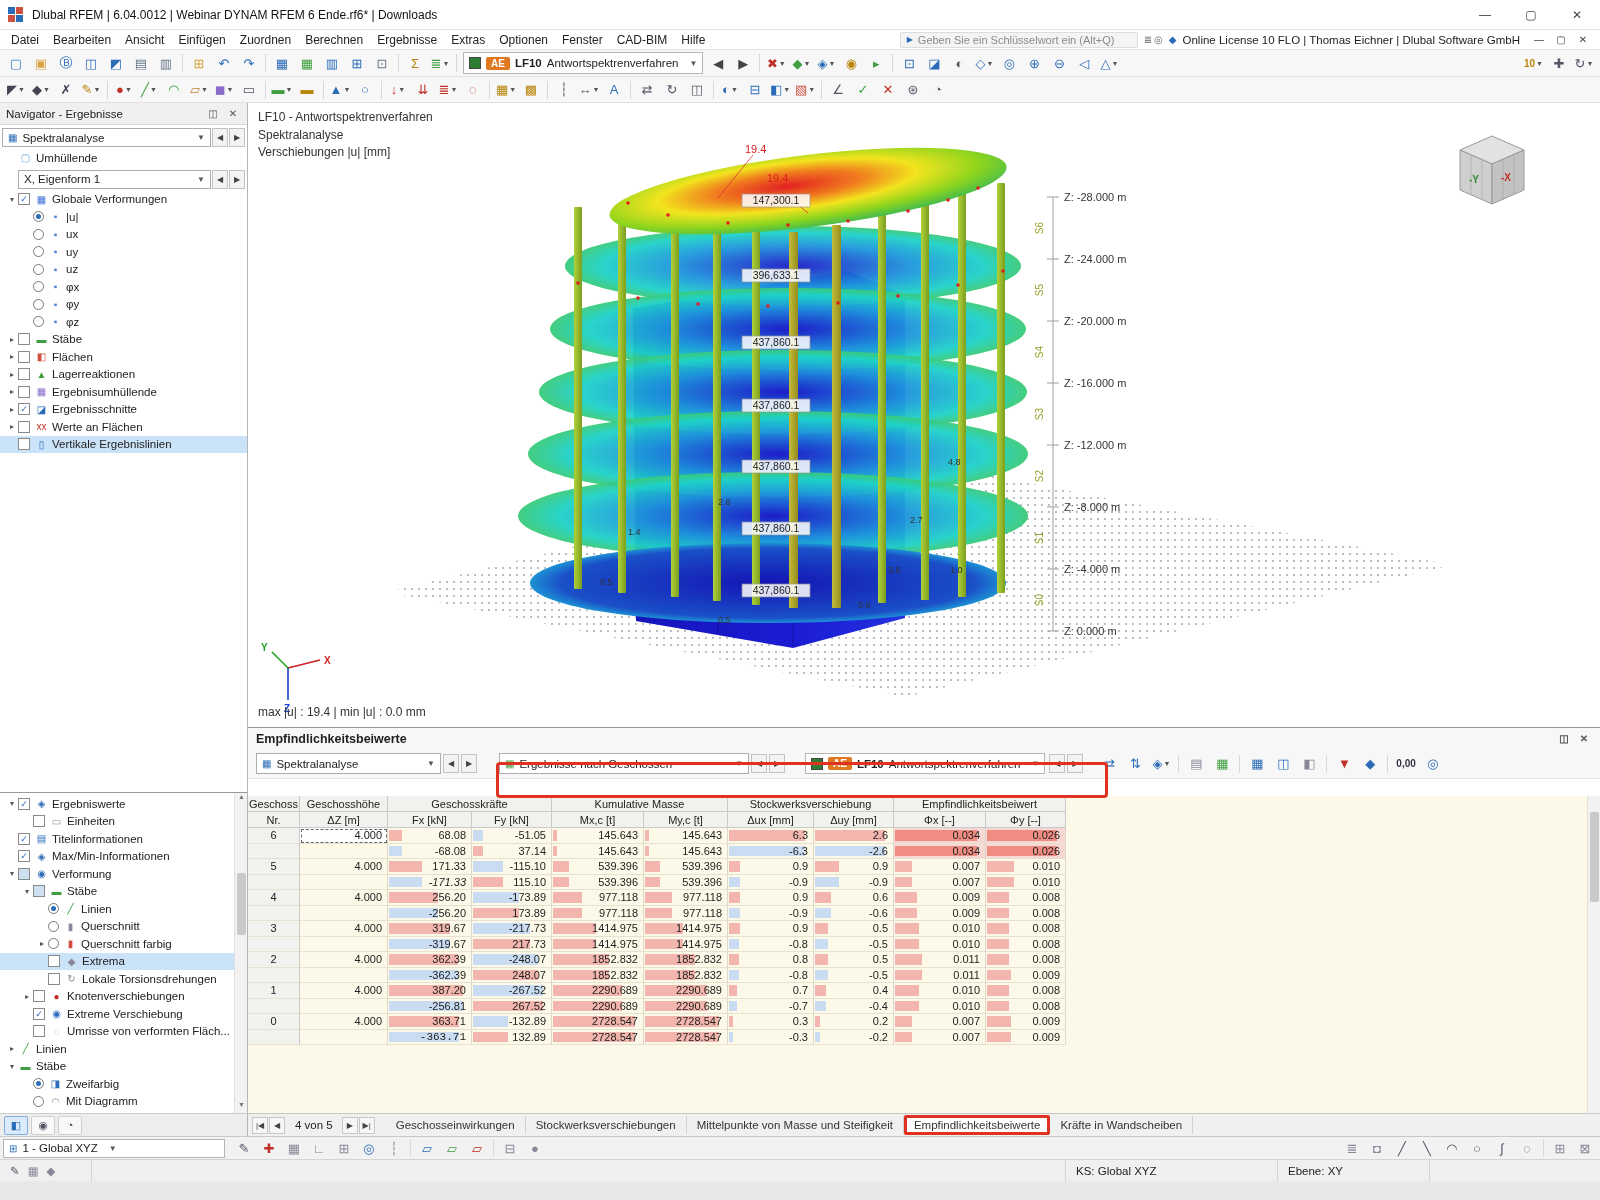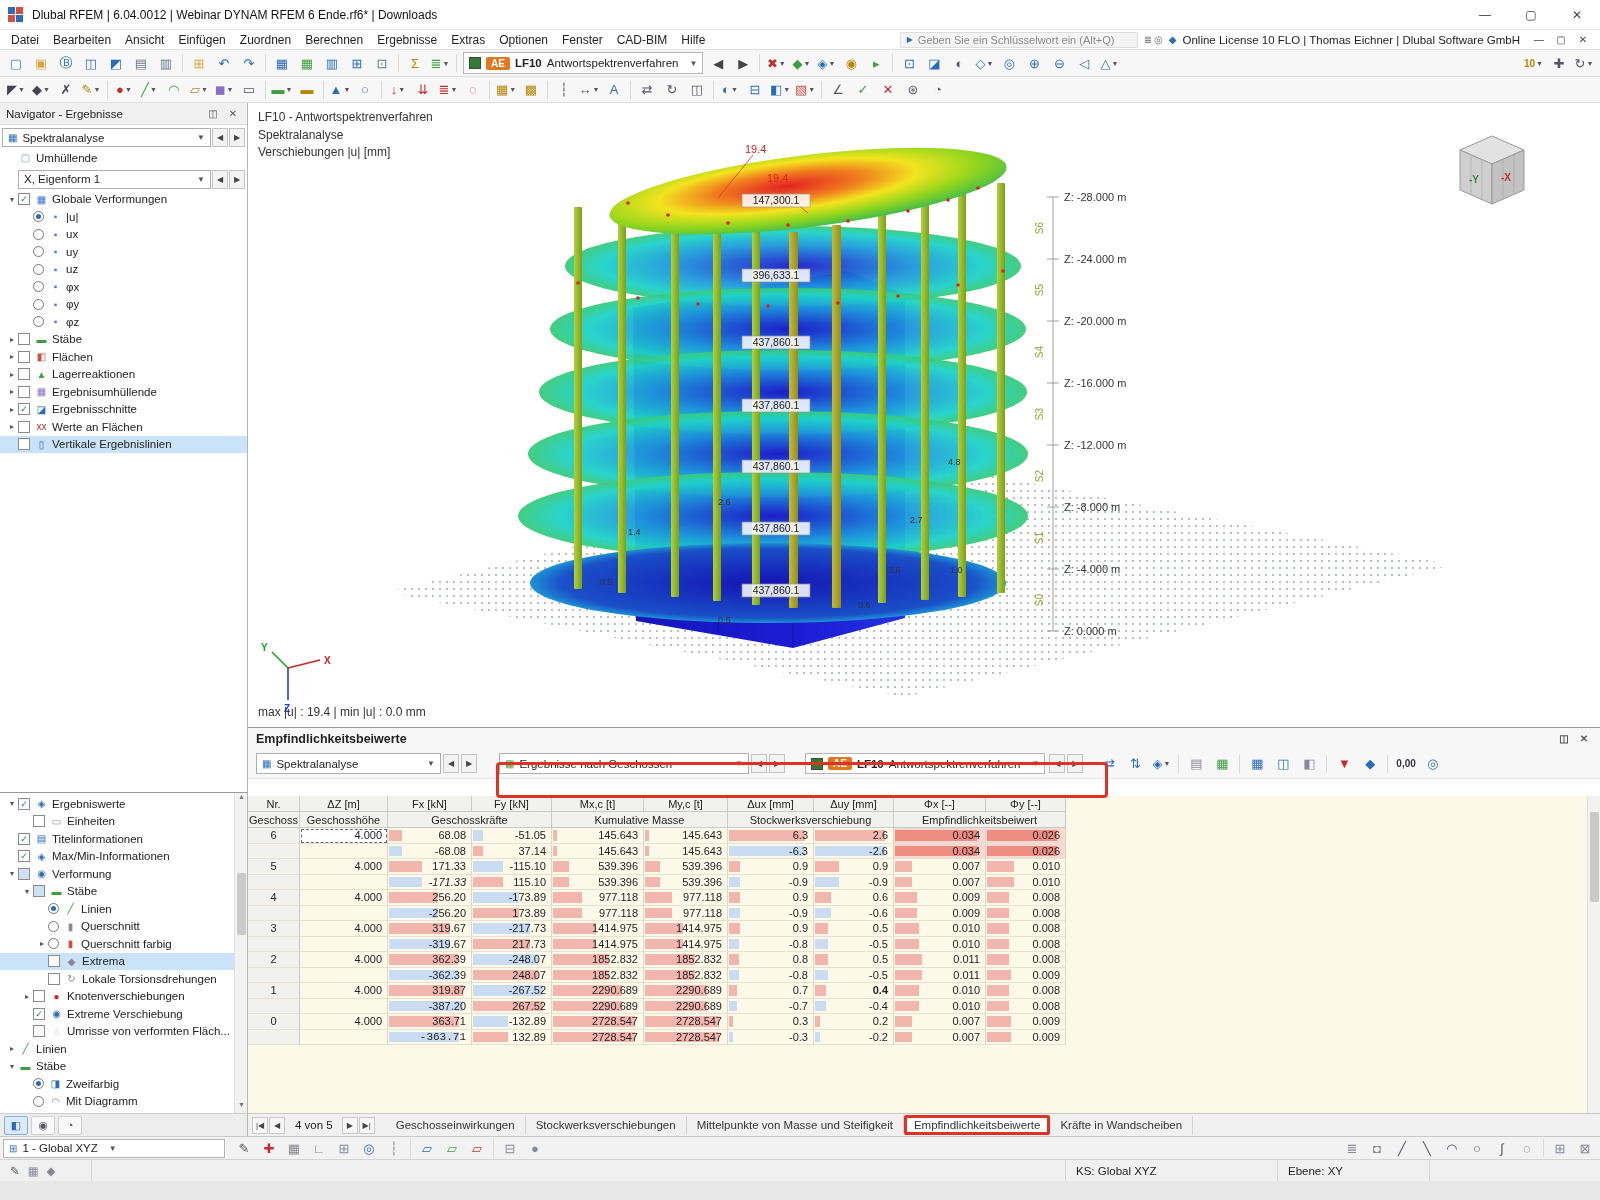--- a/index.html
+++ b/index.html
@@ -728,39 +728,39 @@
         <span class="ti" style="color:#2b6cb8">◆</span>
         <span class="tsep"></span>
         <span class="ti txt" style="color:#334">0,00</span>
         <span class="ti" style="color:#2b6cb8">◎</span>
       </span>
   </div>
   <div class="redbox" style="left:248px;top:34px;width:612px;height:36px"></div>
   <div class="tregion">
     <div id="tbl">
         <div class="thdr-row">
+          <div class="hc" style="width:52px">Geschoss</div>
+          <div class="hc" style="width:88px">Geschosshöhe</div>
+          <div class="hc" style="width:164px">Geschosskräfte</div>
+          <div class="hc" style="width:176px">Kumulative Masse</div>
+          <div class="hc" style="width:166px">Stockwerksverschiebung</div>
+          <div class="hc" style="width:172px">Empfindlichkeitsbeiwert</div>
+        </div>
+        <div class="thdr-row">
           <div class="hc" style="width:52px">Nr.</div>
           <div class="hc" style="width:88px">ΔZ [m]</div>
           <div class="hc" style="width:84px">Fx [kN]</div>
           <div class="hc" style="width:80px">Fy [kN]</div>
           <div class="hc" style="width:92px">Mx,c [t]</div>
           <div class="hc" style="width:84px">My,c [t]</div>
           <div class="hc" style="width:86px">Δux [mm]</div>
           <div class="hc" style="width:80px">Δuy [mm]</div>
           <div class="hc" style="width:92px">Φx [--]</div>
           <div class="hc" style="width:80px">Φy [--]</div>
         </div>
-        <div class="thdr-row">
-          <div class="hc" style="width:52px">Geschoss</div>
-          <div class="hc" style="width:88px">Geschosshöhe</div>
-          <div class="hc" style="width:164px">Geschosskräfte</div>
-          <div class="hc" style="width:176px">Kumulative Masse</div>
-          <div class="hc" style="width:166px">Stockwerksverschiebung</div>
-          <div class="hc" style="width:172px">Empfindlichkeitsbeiwert</div>
-        </div>
         <div class="brow">
           <div class="bc nr" style="width:52px">
             <span class="v">6</span>
           </div>
           <div class="bc selcell" style="width:88px">
             <span class="v">4.000</span>
           </div>
           <div class="bc" style="width:84px;">
             <span class="bar" style="width:13px;background:#f3b6ae"></span>
             <span class="v">68.08</span>
@@ -1156,39 +1156,39 @@
         </div>
         <div class="brow">
           <div class="bc nr" style="width:52px">
             <span class="v">1</span>
           </div>
           <div class="bc" style="width:88px">
             <span class="v">4.000</span>
           </div>
           <div class="bc" style="width:84px;">
             <span class="bar" style="width:74px;background:#f3b6ae"></span>
-            <span class="v">319.87</span>
+            <span class="v">387.20</span>
           </div>
           <div class="bc" style="width:80px;">
             <span class="bar" style="width:70px;background:#c9dcf2"></span>
             <span class="v">-267.52</span>
           </div>
           <div class="bc" style="width:92px;">
             <span class="bar" style="width:69px;background:#f3b6ae"></span>
             <span class="v">2290.689</span>
           </div>
           <div class="bc" style="width:84px;">
             <span class="bar" style="width:62px;background:#f3b6ae"></span>
             <span class="v">2290.689</span>
           </div>
           <div class="bc" style="width:86px;">
             <span class="bar" style="width:8px;background:#f3b6ae"></span>
             <span class="v">0.7</span>
           </div>
-          <div class="bc" style="width:80px;font-weight:bold;">
+          <div class="bc" style="width:80px;">
             <span class="bar" style="width:11px;background:#f3b6ae"></span>
             <span class="v">0.4</span>
           </div>
           <div class="bc" style="width:92px;">
             <span class="bar" style="width:24px;background:#f3b6ae"></span>
             <span class="v">0.010</span>
           </div>
           <div class="bc" style="width:80px;">
             <span class="bar" style="width:22px;background:#f3b6ae"></span>
             <span class="v">0.008</span>
@@ -1196,21 +1196,21 @@
         </div>
         <div class="brow">
           <div class="bc nr" style="width:52px">
             <span class="v"></span>
           </div>
           <div class="bc" style="width:88px">
             <span class="v"></span>
           </div>
           <div class="bc" style="width:84px;">
             <span class="bar" style="width:74px;background:#c9dcf2"></span>
-            <span class="v">-387.20</span>
+            <span class="v">-256.81</span>
           </div>
           <div class="bc" style="width:80px;">
             <span class="bar" style="width:70px;background:#f3b6ae"></span>
             <span class="v">267.52</span>
           </div>
           <div class="bc" style="width:92px;">
             <span class="bar" style="width:69px;background:#f3b6ae"></span>
             <span class="v">2290.689</span>
           </div>
           <div class="bc" style="width:84px;">

